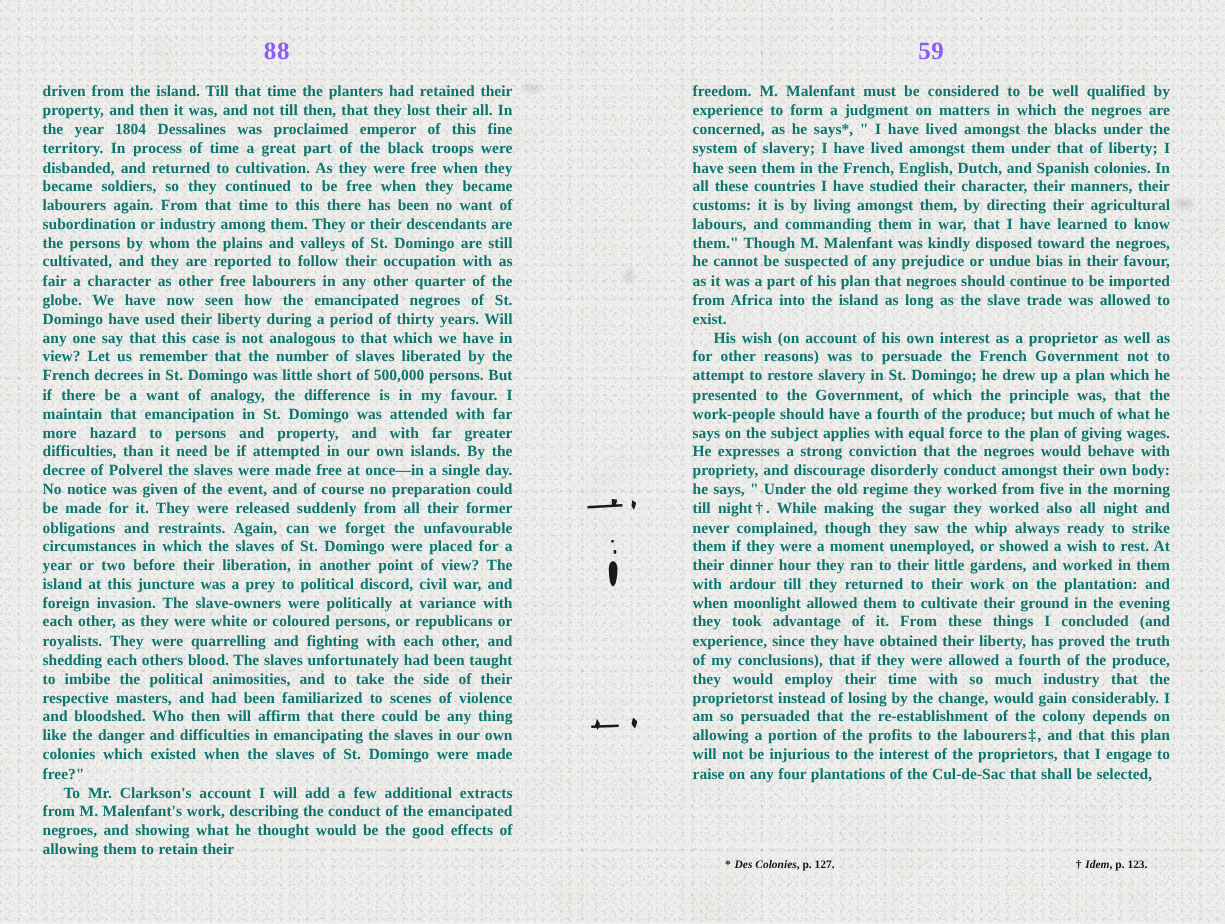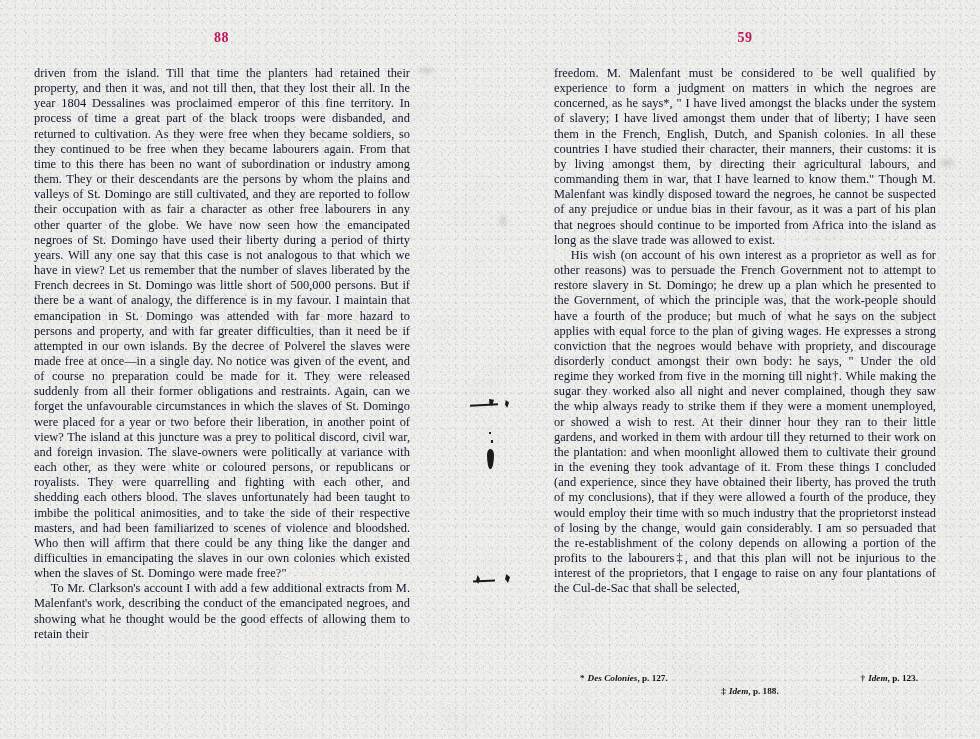--- a/index.html
+++ b/index.html
@@ -50,38 +50,39 @@
     position: relative;
     box-sizing: border-box;
   }
   .page-col.left  { width: 430px; padding: 30px 0 0 34px; }
   .page-col.right { width: 430px; padding: 30px 34px 0 0; }
 
   .folio {
     text-align: center;
     font-family: "Liberation Serif", serif;
     font-weight: bold;
-    font-size: 14px;
+    font-size: 20px;
     letter-spacing: .5px;
-    color: #be185d;
+    color: #8b5cf6;
     margin: 0 0 18px 0;
     height: 18px;
   }
   .page-col.left  .folio { width: 375px; }
   .page-col.right .folio { width: 382px; margin-left: 4px; }
 
   .body-text {
     font-family: "Liberation Serif", serif;
     font-size: 12.4px;
     line-height: 15.15px;
-    color: #0f172a;
+    color: #0f766e;
     text-align: justify;
     text-justify: inter-word;
     letter-spacing: .02px;
     word-spacing: .4px;
+    font-weight: bold;
   }
   .page-col.left  .body-text { width: 376px; }
   .page-col.right .body-text { width: 382px; margin-left: 4px; }
 
   .body-text p { margin: 0; text-indent: 1.35em; }
   .body-text p.noindent { text-indent: 0; }
 
   
   .footnotes {
     position: absolute;
@@ -182,38 +183,35 @@
     <rect width="980" height="739" filter="url(#speckle)"></rect>
   </svg>
 </div>
 
 <div class="spread">
 
   <div class="page-col left">
     <div class="folio">88</div>
     <div class="body-text">
       <p class="noindent">driven from the island. Till that time the planters had retained their property, and then it was, and not till then, that they lost their all. In the year 1804 Dessalines was proclaimed emperor of this fine territory. In process of time a great part of the black troops were disbanded, and returned to cultivation. As they were free when they became soldiers, so they continued to be free when they became labourers again. From that time to this there has been no want of subordination or industry among them. They or their descendants are the persons by whom the plains and valleys of St. Domingo are still cultivated, and they are reported to follow their occupation with as fair a character as other free labourers in any other quarter of the globe. We have now seen how the emancipated negroes of St. Domingo have used their liberty during a period of thirty years. Will any one say that this case is not analogous to that which we have in view? Let us remember that the number of slaves liberated by the French decrees in St. Domingo was little short of 500,000 persons. But if there be a want of analogy, the difference is in my favour. I maintain that emancipation in St. Domingo was attended with far more hazard to persons and property, and with far greater difficulties, than it need be if attempted in our own islands. By the decree of Polverel the slaves were made free at once—in a single day. No notice was given of the event, and of course no preparation could be made for it. They were released suddenly from all their former obligations and restraints. Again, can we forget the unfavourable circumstances in which the slaves of St. Domingo were placed for a year or two before their liberation, in another point of view? The island at this juncture was a prey to political discord, civil war, and foreign invasion. The slave-owners were politically at variance with each other, as they were white or coloured persons, or republicans or royalists. They were quarrelling and fighting with each other, and shedding each others blood. The slaves unfortunately had been taught to imbibe the political animosities, and to take the side of their respective masters, and had been familiarized to scenes of violence and bloodshed. Who then will affirm that there could be any thing like the danger and difficulties in emancipating the slaves in our own colonies which existed when the slaves of St. Domingo were made free?"</p>
-      <p>To Mr. Clarkson's account I with add a few additional extracts from M. Malenfant's work, describing the conduct of the emancipated negroes, and showing what he thought would be the good effects of allowing them to retain their</p>
+      <p>To Mr. Clarkson's account I will add a few additional extracts from M. Malenfant's work, describing the conduct of the emancipated negroes, and showing what he thought would be the good effects of allowing them to retain their</p>
     </div>
   </div>
 
   <div class="page-col right">
     <div class="folio">59</div>
     <div class="body-text">
       <p class="noindent">freedom. M. Malenfant must be considered to be well qualified by experience to form a judgment on matters in which the negroes are concerned, as he says*, " I have lived amongst the blacks under the system of slavery; I have lived amongst them under that of liberty; I have seen them in the French, English, Dutch, and Spanish colonies. In all these countries I have studied their character, their manners, their customs: it is by living amongst them, by directing their agricultural labours, and commanding them in war, that I have learned to know them." Though M. Malenfant was kindly disposed toward the negroes, he cannot be suspected of any prejudice or undue bias in their favour, as it was a part of his plan that negroes should continue to be imported from Africa into the island as long as the slave trade was allowed to exist.</p>
       <p>His wish (on account of his own interest as a proprietor as well as for other reasons) was to persuade the French Government not to attempt to restore slavery in St. Domingo; he drew up a plan which he presented to the Government, of which the principle was, that the work-people should have a fourth of the produce; but much of what he says on the subject applies with equal force to the plan of giving wages. He expresses a strong conviction that the negroes would behave with propriety, and discourage disorderly conduct amongst their own body: he says, " Under the old regime they worked from five in the morning till night†. While making the sugar they worked also all night and never complained, though they saw the whip always ready to strike them if they were a moment unemployed, or showed a wish to rest. At their dinner hour they ran to their little gardens, and worked in them with ardour till they returned to their work on the plantation: and when moonlight allowed them to cultivate their ground in the evening they took advantage of it. From these things I concluded (and experience, since they have obtained their liberty, has proved the truth of my conclusions), that if they were allowed a fourth of the produce, they would employ their time with so much industry that the proprietorst instead of losing by the change, would gain considerably. I am so persuaded that the re-establishment of the colony depends on allowing a portion of the profits to the labourers‡, and that this plan will not be injurious to the interest of the proprietors, that I engage to raise on any four plantations of the Cul-de-Sac that shall be selected,</p>
     </div>
 
     <div class="footnotes">
       <div class="fn-rowA">
         <span class="fn"><span class="mark">*</span><span class="work">Des Colonies</span><span>, p. 127.</span></span>
         <span class="fn"><span class="mark">†</span><span class="work">Idem</span><span>, p. 123.</span></span>
-      </div>
-      <div class="fn-rowB">
-        <span class="fn"><span class="mark">‡</span><span class="work">Idem</span><span>, p. 188.</span></span>
       </div>
     </div>
   </div>
 </div>
 
 <div class="artifacts">
   <div class="blot blot-a"></div>
   <div class="blot blot-a2"></div>
   <div class="blot blot-a3"></div>
   <div class="blot blot-b"></div>

